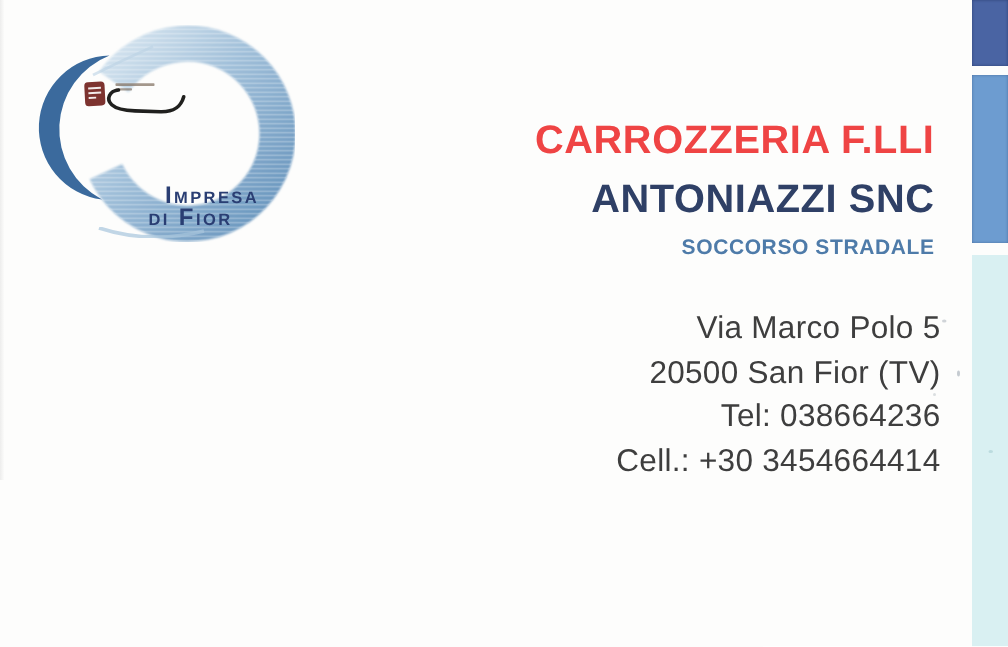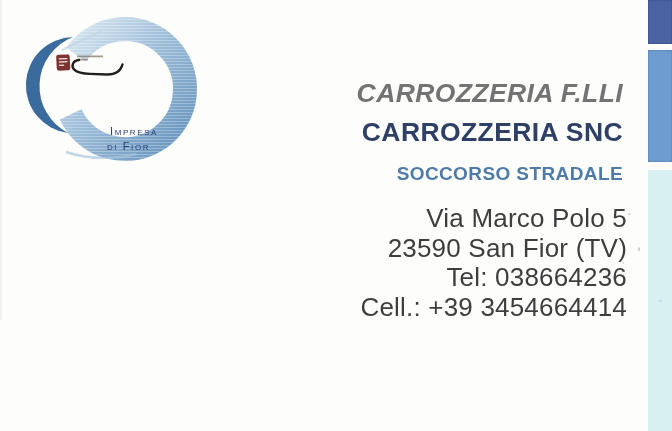--- a/index.html
+++ b/index.html
@@ -16,51 +16,50 @@
     position:absolute;left:0;top:0;width:3px;height:320px;
     background:linear-gradient(to right, rgba(190,190,190,.25), rgba(190,190,190,0));
   }
 
   
   .logo-wrap{position:absolute;left:0;top:0;width:260px;height:230px;}
   .logo-svg{position:absolute;left:0;top:0;}
   .logo-text{
     position:absolute;left:99px;top:124px;
     color:#2a3e73;
-    font-weight:normal;
+    font-weight:bold;
     font-variant:small-caps;
-    font-size:11px;
+    font-size:16px;
     letter-spacing:1.6px;
     line-height:14.5px;
     white-space:nowrap;
-    text-align:center;
   }
   .logo-text .l1{margin-left:11px;}
 
   
   .title-block{
     position:absolute;top:74px;right:49px;
     text-align:right;
   }
   .company-line{
     font-size:26.5px;font-weight:bold;
     line-height:39px;letter-spacing:.4px;
     color:#2f4066;white-space:nowrap;
   }
   .tagline{
-    font-size:19px;font-weight:bold;
-    line-height:24px;margin-top:10px;letter-spacing:.4px;
+    font-size:14px;font-weight:bold;
+    line-height:24px;margin-top:0;letter-spacing:.4px;
     color:#4e7ba9;white-space:nowrap;
   }
 
   
   .contact-block{
     position:absolute;top:204px;right:45px;
     text-align:right;
-    font-size:26px;line-height:29.5px;letter-spacing:.2px;
+    font-size:21px;line-height:29.5px;letter-spacing:.2px;
     color:#3e3e3e;white-space:nowrap;
   }
 
   
   .stripe{position:absolute;top:0;right:0;width:24px;height:431px;}
   .stripe .seg{position:absolute;left:0;width:24px;}
   .seg-1{top:0;height:44px;box-shadow:inset 0 0 2px rgba(10,20,60,.45);}
   .seg-2{top:50px;height:112px;box-shadow:inset 0 0 2px rgba(10,30,70,.35);}
   .seg-3{top:170px;height:261px;}
 
@@ -120,30 +119,30 @@
       <path d="M 109 105 C 103 105.5 100.5 111 104.5 114.8 C 107.5 117.6 113 118.6 120 118.9 L 137 119.5 C 146 119.7 150.5 116.5 152.5 109.5" fill="none" stroke="#20201e" stroke-width="2.4" stroke-linecap="round"></path>
     </svg>
 
     <div class="logo-text" style="color: rgb(42, 62, 115);">
       <div class="l1">Impresa</div>
       <div class="l2">di Fior</div>
     </div>
   </div>
 
   <div class="title-block">
-    <div class="company-line" style="color: #737373; font-style: italic;">CARROZZERIA F.LLI</div>
-    <div class="company-line" style="color: rgb(47, 64, 102);">CARROZZERIA SNC</div>
+    <div class="company-line" style="color: #ef4444;">CARROZZERIA F.LLI</div>
+    <div class="company-line" style="color: rgb(47, 64, 102);">ANTONIAZZI SNC</div>
     <div class="tagline" style="color: rgb(78, 123, 169);">SOCCORSO STRADALE</div>
   </div>
 
   <div class="contact-block" style="color: rgb(62, 62, 62);">
     <div>Via Marco Polo 5</div>
-    <div>23590 San Fior (TV)</div>
+    <div>20500 San Fior (TV)</div>
     <div>Tel: 038664236</div>
-    <div>Cell.: +39 3454664414</div>
+    <div>Cell.: +30 3454664414</div>
   </div>
 
   <div class="stripe">
     <div class="seg seg-1" style="background: rgb(74, 100, 163);"></div>
     <div class="seg seg-2" style="background: rgb(109, 156, 208);"></div>
     <div class="seg seg-3" style="background: rgb(217, 240, 242);"></div>
   </div>
 
   <div class="speck sp1"></div>
   <div class="speck sp2"></div>

